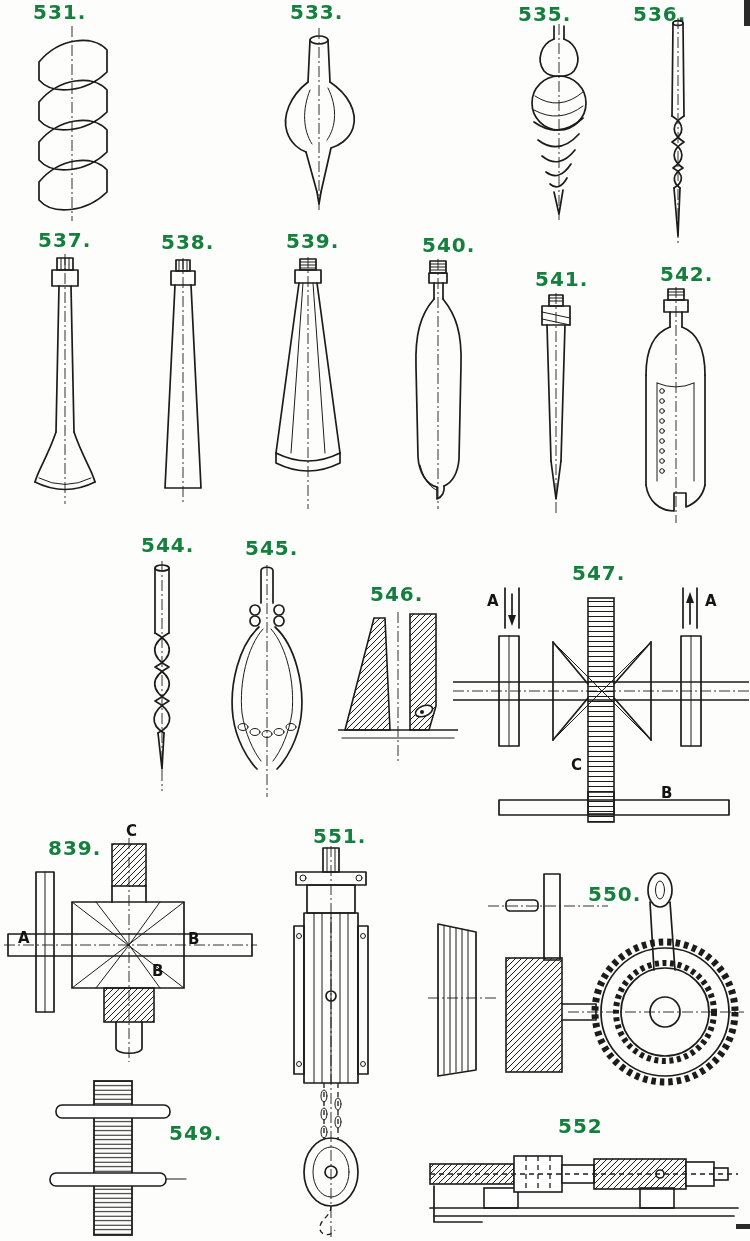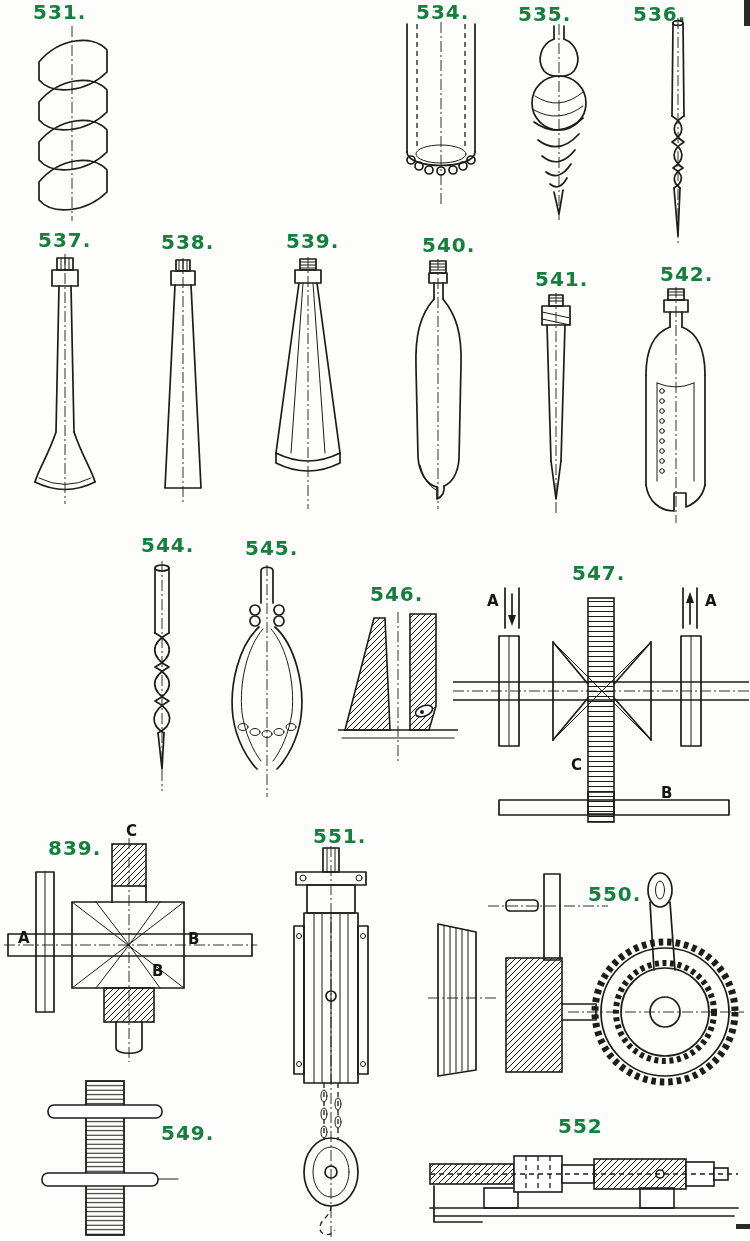--- a/index.html
+++ b/index.html
@@ -35,38 +35,34 @@
     <svg class="fig-art" style="left:2px;top:26px;" width="108" height="195" viewBox="0 0 108 195">
       <line class="cl" x1="55" y1="0" x2="55" y2="195"></line>
       <path class="ln" d="M22,36 C42,12 76,8 90,24 L90,46 C70,66 36,70 22,54 Z"></path>
       <path class="ln" d="M22,76 C42,52 76,48 90,64 L90,86 C70,106 36,110 22,94 Z"></path>
       <path class="ln" d="M22,116 C42,92 76,88 90,104 L90,126 C70,146 36,150 22,134 Z"></path>
       <path class="ln" d="M22,156 C42,132 76,128 90,144 L90,166 C70,186 36,190 22,174 Z"></path>
     </svg>
   </div>
 
 
-
-  <div class="figure" style="left:394px;top:0;width:96px;height:208px;">
-    <div class="fig-label" style="left:22px;top:0;">534.</div>
-    <svg class="fig-art" style="left:3px;top:22px;" width="90" height="184" viewBox="0 0 90 184">
-      <line class="cl" x1="44" y1="0" x2="44" y2="184"></line>
-      <path class="ln" d="M10,2 L10,130 M78,2 L78,130"></path>
-      <path class="dash" d="M20,2 L20,126 M68,2 L68,126"></path>
-      <path class="ln" d="M10,130 C10,148 78,148 78,130"></path>
-      <ellipse class="lnt" cx="44" cy="132" rx="25" ry="9"></ellipse>
-      <circle class="ln" cx="14" cy="138" r="4"></circle>
-        <circle class="ln" cx="22" cy="144" r="4"></circle>
-      <circle class="ln" cx="32" cy="148" r="4"></circle>
-        <circle class="ln" cx="44" cy="149" r="4"></circle>
-      <circle class="ln" cx="56" cy="148" r="4"></circle>
-        <circle class="ln" cx="66" cy="144" r="4"></circle>
-      <circle class="ln" cx="74" cy="138" r="4"></circle>
-    </svg>
-  </div>
+  <div class="figure" style="left:266px;top:0;width:108px;height:212px;">
+    <div class="fig-label" style="left:24px;top:0;">533.</div>
+    <svg class="fig-art" style="left:6px;top:28px;" width="95" height="182" viewBox="0 0 95 182">
+      <line class="cl" x1="47" y1="0" x2="47" y2="182"></line>
+      <ellipse class="ln" cx="47" cy="12" rx="9" ry="4"></ellipse>
+      <path class="ln" d="M38,12 L36,54 M56,12 L58,54"></path>
+      <path class="ln" d="M36,54 C18,68 10,88 15,104 C19,116 28,122 34,124"></path>
+      <path class="ln" d="M58,54 C76,66 86,84 81,100 C77,112 66,118 59,120"></path>
+      <path class="ln" d="M34,124 L45,164 M59,120 L49,164"></path>
+      <path class="ln" d="M45,164 L47,176 L49,164"></path>
+      <path class="lnt" d="M38,62 C30,82 31,102 40,116 M56,60 C65,78 65,98 55,112"></path>
+    </svg>
+  </div>
+
 
   <div class="figure" style="left:510px;top:0;width:96px;height:222px;">
     <div class="fig-label" style="left:8px;top:2px;">535.</div>
     <svg class="fig-art" style="left:3px;top:24px;" width="90" height="196" viewBox="0 0 90 196">
       <line class="cl" x1="46" y1="0" x2="46" y2="196"></line>
       <path class="ln" d="M41,2 L41,15 M51,2 L51,15"></path>
       <path class="ln" d="M41,15 C28,20 23,36 31,47 C37,54 55,54 61,47 C69,36 64,20 51,15"></path>
       <circle class="ln" cx="46" cy="79" r="27"></circle>
       <path class="lnt" d="M22,72 Q46,88 70,68 M21,86 Q46,100 70,82"></path>
       <path class="ln" d="M21,98 Q46,116 70,94"></path>
@@ -345,21 +341,21 @@
       <circle class="ln" cx="237" cy="146" r="64"></circle>
       <circle cx="237" cy="146" r="49" fill="none" stroke="#1c1c1c" stroke-width="6" stroke-dasharray="4 3.6"></circle>
       <circle class="ln" cx="237" cy="146" r="44"></circle>
       <circle class="ln" cx="237" cy="146" r="15"></circle>
       <ellipse class="ln" cx="232" cy="24" rx="12" ry="17"></ellipse>
       <ellipse class="lnt" cx="232" cy="24" rx="4.5" ry="9"></ellipse>
       <path class="ln" d="M222,36 L226,104 M242,36 L247,104"></path>
     </svg>
   </div>
 
-  <div class="figure" style="left:36px;top:1075px;width:188px;height:166px;">
+  <div class="figure" style="left:44px;top:1075px;width:188px;height:166px;">
     <div class="fig-label" style="left:125px;top:46px;">549.</div>
     <svg class="fig-art" style="left:4px;top:4px;" width="142" height="160" viewBox="0 0 142 160">
       <defs>
         <pattern id="thr549" width="6" height="4.5" patternUnits="userSpaceOnUse">
           <path d="M0,2.2 H6" stroke="#1c1c1c" stroke-width="1"></path>
         </pattern>
       </defs>
       <rect x="46" y="2" width="38" height="154" fill="url(#thr549)" stroke="#1c1c1c" stroke-width="1.8"></rect>
       <rect class="wh" x="8" y="26" width="114" height="13" rx="6"></rect>
       <rect class="wh" x="2" y="94" width="116" height="13" rx="6"></rect>

